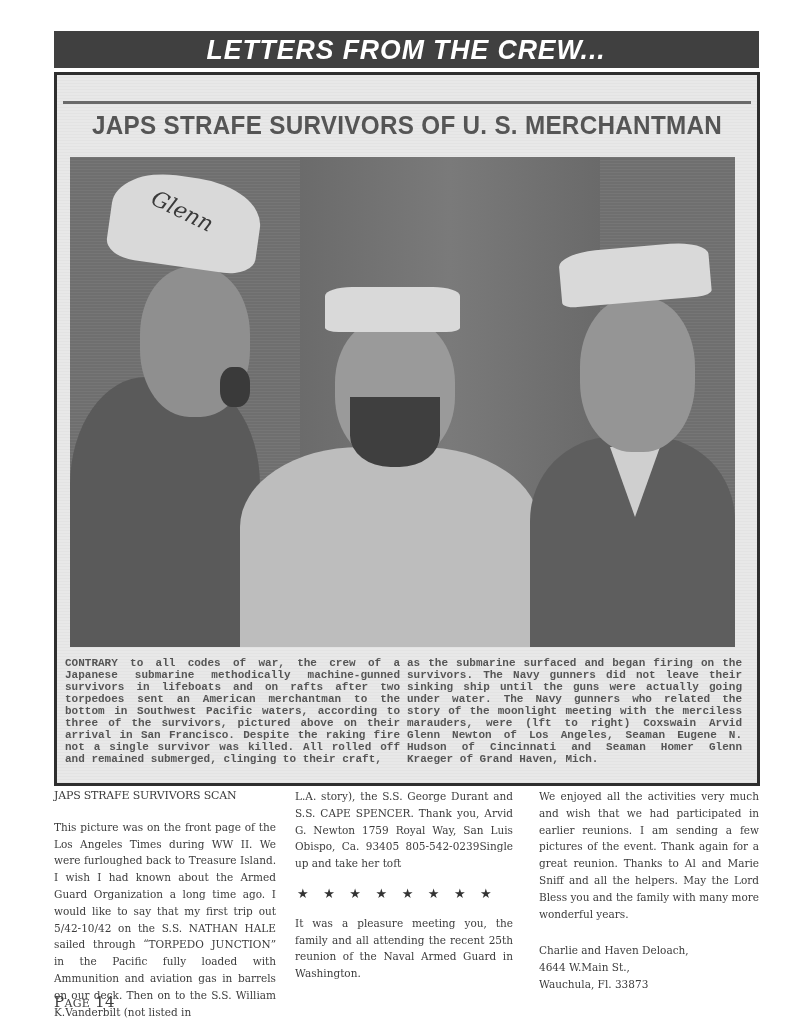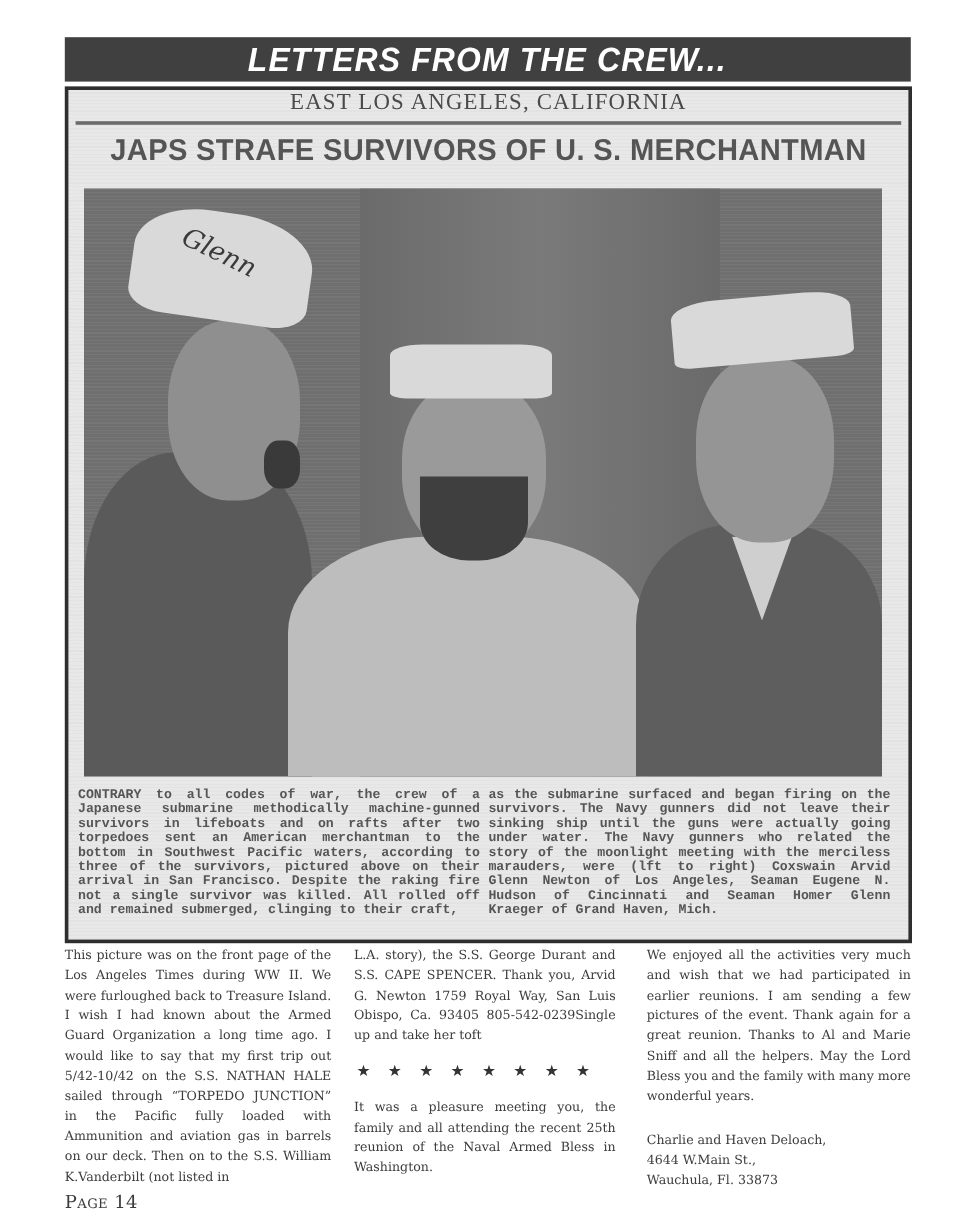--- a/index.html
+++ b/index.html
@@ -39,21 +39,20 @@
   .page-num { position: absolute; left: 54px; top: 993px; font-family: "DejaVu Serif", serif; font-size: 15px; color: #3c3c3c; font-variant: small-caps; letter-spacing: 0.3px; }
 </style>
 </head>
 <body>
 
 <div class="banner">
   <span class="banner-title">LETTERS FROM THE CREW...</span>
 </div>
 
 <div class="clipping">
-  <div class="dateline">EAST LOS ANGELES, CALIFORNIA</div>
   <div class="rule"></div>
   <div class="headline">JAPS STRAFE SURVIVORS OF U. S. MERCHANTMAN</div>
 
   <div class="photo">
     <div class="bg-light"></div>
 
     <div class="figure" style="left:0;top:0;width:240px;height:490px;">
       <div class="body" style="left:0;top:220px;width:190px;height:270px;background:#5a5a5a;"></div>
       <div class="face" style="left:70px;top:110px;width:110px;height:150px;background:#8f8f8f;"></div>
       <div class="hat" style="left:40px;top:20px;width:150px;height:90px;transform:rotate(8deg);">
@@ -75,36 +74,37 @@
       <div class="face" style="left:70px;top:60px;width:115px;height:155px;background:#959595;"></div>
       <div class="hat" style="left:50px;top:10px;width:150px;height:55px;transform:rotate(-5deg);border-radius:25% 25% 10% 10%;"></div>
     </div>
   </div>
 
   <div class="caption left">CONTRARY to all codes of war, the crew of a Japanese submarine methodically machine-gunned survivors in lifeboats and on rafts after two torpedoes sent an American merchantman to the bottom in Southwest Pacific waters, according to three of the survivors, pictured above on their arrival in San Francisco. Despite the raking fire not a single survivor was killed. All rolled off and remained submerged, clinging to their craft,</div>
   <div class="caption right">as the submarine surfaced and began firing on the survivors. The Navy gunners did not leave their sinking ship until the guns were actually going under water. The Navy gunners who related the story of the moonlight meeting with the merciless marauders, were (lft to right) Coxswain Arvid Glenn Newton of Los Angeles, Seaman Eugene N. Hudson of Cincinnati and Seaman Homer Glenn Kraeger of Grand Haven, Mich.</div>
 </div>
 
 <div class="col col1">
+  <p class="scan-title">JAPS STRAFE SURVIVORS SCAN</p>
   <p>This picture was on the front page of the Los Angeles Times during WW II. We were furloughed back to Treasure Island. I wish I had known about the Armed Guard Organization a long time ago. I would like to say that my first trip out 5/42-10/42 on the S.S. NATHAN HALE sailed through “TORPEDO JUNCTION” in the Pacific fully loaded with Ammunition and aviation gas in barrels on our deck. Then on to the S.S. William K.Vanderbilt (not listed in</p>
 </div>
 
 <div class="col col2">
   <p>L.A. story), the S.S. George Durant and S.S. CAPE SPENCER. Thank you, Arvid G. Newton 1759 Royal Way, San Luis Obispo, Ca. 93405 805-542-0239Single up and take her toft</p>
   <p class="stars">
     <span>★</span>
     <span>★</span>
     <span>★</span>
     <span>★</span>
     <span>★</span>
     <span>★</span>
     <span>★</span>
     <span>★</span>
   </p>
-  <p>It was a pleasure meeting you, the family and all attending the recent 25th reunion of the Naval Armed Bless in Washington.</p>
+  <p>It was a pleasure meeting you, the family and all attending the recent 25th reunion of the Naval Armed Guard in Washington.</p>
 </div>
 
 <div class="col col3">
   <p>We enjoyed all the activities very much and wish that we had participated in earlier reunions. I am sending a few pictures of the event. Thank again for a great reunion. Thanks to Al and Marie Sniff and all the helpers. May the Lord Bless you and the family with many more wonderful years.</p>
   <p class="sig">
     <span>Charlie and Haven Deloach,</span><br>
     <span>4644 W.Main St.,</span><br>
     <span>Wauchula, Fl. 33873</span>
   </p>
 </div>

